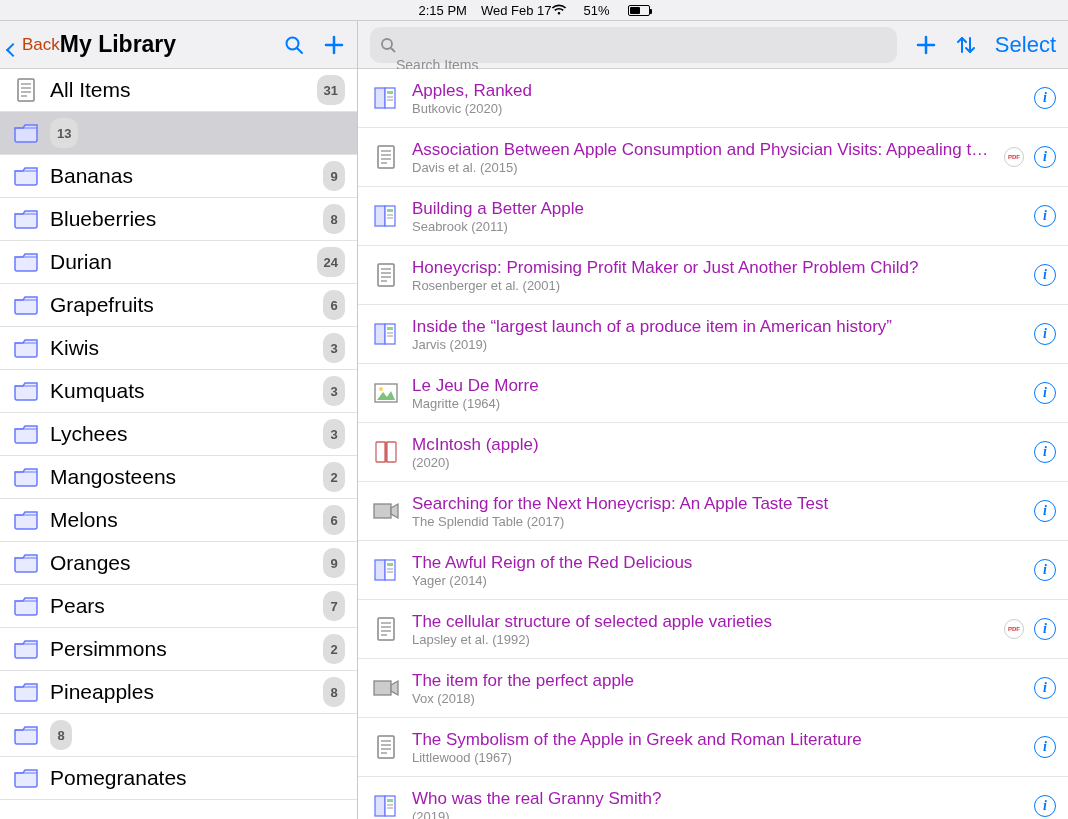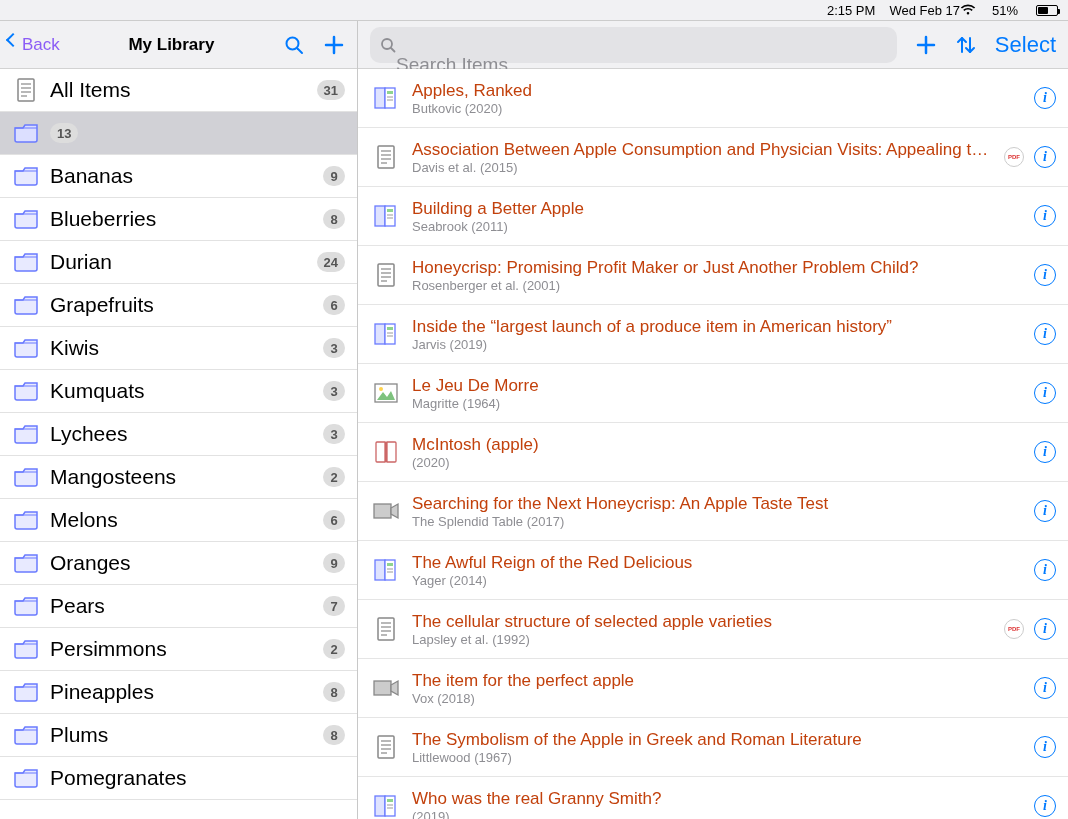--- a/index.html
+++ b/index.html
@@ -1,61 +1,61 @@
 <!DOCTYPE html>
 <html><head>
 <meta charset="utf-8">
 <style>
   * { box-sizing: border-box; margin: 0; padding: 0; }
   html, body { height: 100%; font-family: -apple-system, "Helvetica Neue", Arial, sans-serif; font-size: 17px; color: #000; background:#fff; }
   body { width: 1068px; height: 819px; overflow: hidden; display:flex; flex-direction:column; }
 
   
-  .status-bar { height: 20px; display:flex; align-items:center; justify-content:flex-end; padding: 0 10px; font-size: 13px; font-weight: 500; color:#000; background:#f1f1f3;}
+  .status-bar { height: 20px; display:flex; align-items:center; justify-content:center; padding: 0 10px; font-size: 13px; font-weight: 500; color:#000; background:#f1f1f3;}
   .status-left { display:flex; gap:14px; }
   .status-right { display:flex; align-items:center; gap:16px; }
   .battery { width:22px; height:11px; border:1px solid #000; border-radius:2px; position:relative; margin-left:2px;}
   .battery::after { content:""; position:absolute; right:-3px; top:3px; width:2px; height:5px; background:#000; border-radius:0 1px 1px 0;}
   .battery-fill { position:absolute; left:1px; top:1px; bottom:1px; width:50%; background:#000; border-radius:1px;}
 
   
   .main { flex:1; display:flex; overflow:hidden; border-top:1px solid #ccc;}
   .sidebar { width: 358px; border-right:1px solid #c8c8c8; display:flex; flex-direction:column; background:#fff;}
   .content { flex:1; display:flex; flex-direction:column; background:#fafafa;}
 
   
   .sidebar-header { height: 48px; display:flex; align-items:center; padding:0 8px; border-bottom:1px solid #d2d2d2; background:#f1f1f3;}
-  .back-btn { display:flex; align-items:flex-start; color:#8b5cf6; font-size:17px; cursor:pointer; }
+  .back-btn { display:flex; align-items:flex-end; color:#c2410c; font-size:17px; cursor:pointer; }
   .chevron-left { display:inline-block; width:10px; height:10px; border-left:2.5px solid #007aff; border-bottom:2.5px solid #007aff; transform: rotate(45deg); margin-right:4px;}
-  .sidebar-title { flex:1; text-align:center; font-weight:600; font-size:17px; }
+  .sidebar-title { flex:1; font-weight:600; font-size:23px; }
   .sidebar-actions { display:flex; align-items:center; gap:18px; margin-right:4px;}
   .icon-blue { color:#007aff; }
   svg { display:block; }
 
   
   .folder-list { flex:1; overflow-y:auto; }
   .folder-row { height: 43px; display:flex; align-items:center; padding:0 12px; border-bottom:1px solid #e2e2e2; cursor:pointer; background:#fff;}
   .folder-row.selected { background:#d1d1d6; }
   .folder-row .icon { width:28px; display:flex; justify-content:center; margin-right:10px;}
   .folder-label { flex:1; font-size:21px; color:#000; }
-  .count-pill { background:#ddd; color:#555; font-size:13px; font-weight:600; border-radius:10px; min-width:22px; height:20px; display:flex; align-items:center; justify-content:center; padding:0 7px;}
+  .count-pill { background:#ddd; color:#555; font-size:13px; font-weight:600; border-radius:10px; min-width:22px; height:30px; display:flex; align-items:center; justify-content:center; padding:0 7px;}
 
   
   .content-header { height:48px; display:flex; align-items:center; padding:0 12px; gap:18px; background:#f1f1f3; border-bottom:1px solid #d2d2d2;}
   .search-box { flex:1; height:36px; background:#e3e3e6; border-radius:10px; display:flex; align-items:center; padding:0 10px; color:#8e8e93; font-size:17px;}
-  .search-box input { border:none; background:transparent; flex:1; font-size:19px; color:#0c4a6e; outline:none;margin-top:40px;}
+  .search-box input { border:none; background:transparent; flex:1; font-size:14px; color:#0c4a6e; outline:none;margin-top:40px;}
   .search-box input::placeholder { color:#8e8e93; }
   .select-link { color:#007aff; font-size:22px; cursor:pointer; }
 
   
   .item-list { flex:1; overflow-y:auto; background:#fff;}
   .item-row { min-height:59px; display:flex; align-items:center; padding:6px 12px 6px 8px; border-bottom:1px solid #e5e5e5; cursor:pointer;}
   .item-icon-wrap { width:40px; display:flex; justify-content:center; margin-right:6px;}
   .item-text { flex:1; min-width:0; }
-  .item-title { font-size:17px; color:#c2410c; white-space:nowrap; overflow:hidden; text-overflow:ellipsis;}
+  .item-title { font-size:17px; color:#a21caf; white-space:nowrap; overflow:hidden; text-overflow:ellipsis;}
   .item-sub { font-size:13px; color:#8e8e93; }
   .item-actions { display:flex; align-items:center; gap:10px; margin-left:8px;}
   .info-btn { width:22px; height:22px; border:1.8px solid #007aff; border-radius:50%; color:#007aff; font-family: Georgia, serif; font-style:italic; font-weight:bold; font-size:14px; display:flex; align-items:center; justify-content:center; cursor:pointer;}
   .pdf-badge { width:20px; height:20px; border:1px solid #ccc; border-radius:50%; display:flex; align-items:center; justify-content:center; font-size:6px; font-weight:bold; background:#fff; color:#d33;}
 
   
   .doc-icon rect { fill:#fff; stroke:#888; stroke-width:1.5;}
   .doc-icon line { stroke:#888; stroke-width:1.2;}
 
   .folder-svg .back { fill:#e8eaff; stroke:#6a7bff; stroke-width:1.5;}
@@ -260,21 +260,20 @@
     <span class="folder-label">Pineapples</span>
     <span class="count-pill">8</span>
   </div>
         <div class="folder-row">
     <span class="icon">
             <svg class="folder-svg" width="26" height="22" viewBox="0 0 26 22">
     <path class="back" d="M2 6 h8 l2 -3 h12 v15 a2 2 0 0 1 -2 2 H4 a2 2 0 0 1 -2 -2 Z" fill="#f0f1ff" stroke="#6a7bff" stroke-width="1.3"></path>
     <path d="M2 6 h22" stroke="#6a7bff" stroke-width="1"></path>
   </svg>
           </span>
-    <span class="folder-label">Plums</span>
     <span class="count-pill">8</span>
   </div>
         <div class="folder-row">
     <span class="icon">
             <svg class="folder-svg" width="26" height="22" viewBox="0 0 26 22">
     <path class="back" d="M2 6 h8 l2 -3 h12 v15 a2 2 0 0 1 -2 2 H4 a2 2 0 0 1 -2 -2 Z" fill="#f0f1ff" stroke="#6a7bff" stroke-width="1.3"></path>
     <path d="M2 6 h22" stroke="#6a7bff" stroke-width="1"></path>
   </svg>
           </span>
     <span class="folder-label">Pomegranates</span>

